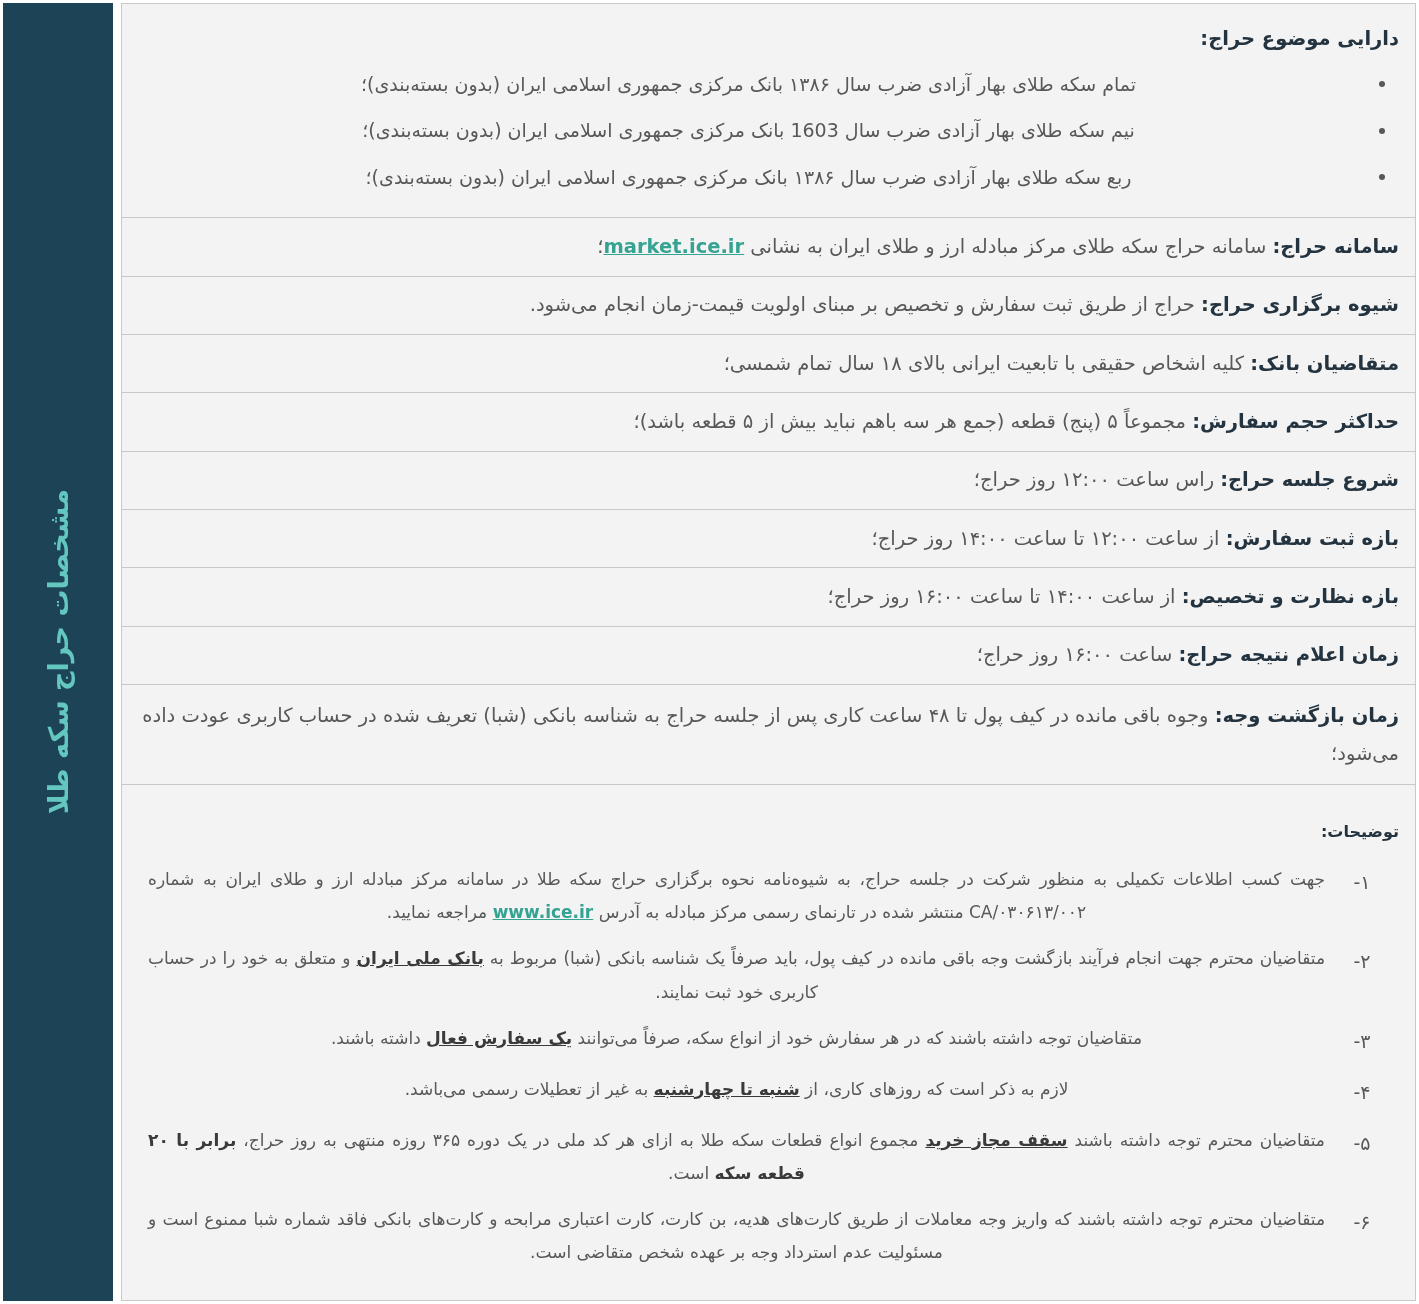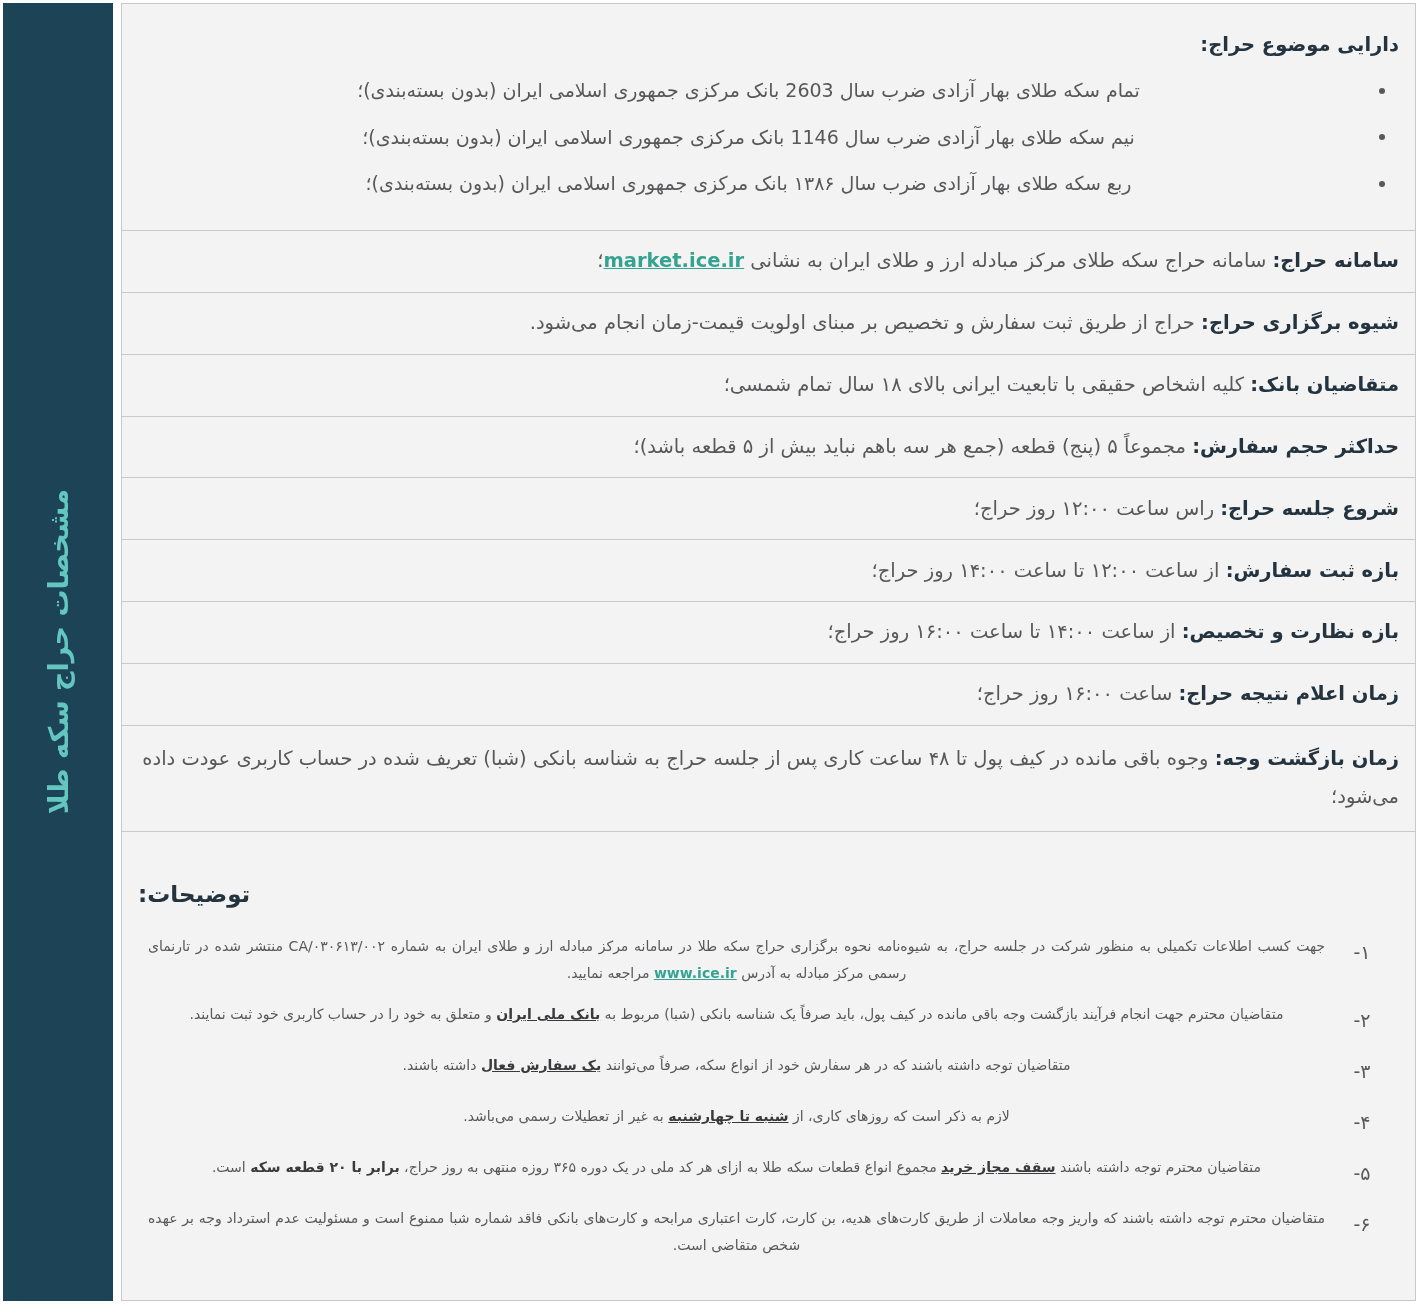--- a/index.html
+++ b/index.html
@@ -116,23 +116,23 @@
 
   
   .notes-cell {
     padding-top: 12px;
     padding-bottom: 14px;
     vertical-align: top;
   }
   .notes-title {
     font-weight: bold;
     color: #23333f;
-    font-size: 23px;
+    font-size: 16px;
     margin-bottom: 16px;
-    text-align: left;
+    text-align: right;
   }
   ol.notes-list {
     margin: 0;
     padding: 0;
     list-style: none;
   }
   ol.notes-list li {
     display: flex;
     flex-direction: row;
     margin-bottom: 13px;
@@ -144,21 +144,21 @@
     flex: 0 0 74px;
     text-align: center;
     color: #58585a;
     font-size: 19px;
     line-height: 1.95;
     padding-top: 1px;
   }
   .note-body {
     flex: 1 1 auto;
     color: #58585a;
-    font-size: 14px;
+    font-size: 17px;
     line-height: 1.95;
     text-align: justify;
     text-align-last: center;
     padding-left: 10px;
   }
   .note-body b, .note-body .u {
     font-weight: bold;
     color: #3a3a3c;
     margin-top: 25px;
   }
@@ -207,25 +207,25 @@
   <div class="table-wrap">
     <table class="spec-table">
       <tbody>
 
         <tr>
           <td class="assets-cell">
             <div class="assets-title">دارایی موضوع حراج:</div>
             <ul class="asset-list">
               <li>
                 <span class="bullet"></span>
-                <span>تمام سکه طلای بهار آزادی ضرب سال 2603 بانک مرکزی جمهوری اسلامی ایران (بدون بسته‌بندی)؛</span>
+                <span>تمام سکه طلای بهار آزادی ضرب سال ۱۳۸۶ بانک مرکزی جمهوری اسلامی ایران (بدون بسته‌بندی)؛</span>
               </li>
               <li>
                 <span class="bullet"></span>
-                <span>نیم سکه طلای بهار آزادی ضرب سال 1146 بانک مرکزی جمهوری اسلامی ایران (بدون بسته‌بندی)؛</span>
+                <span>نیم سکه طلای بهار آزادی ضرب سال 1603 بانک مرکزی جمهوری اسلامی ایران (بدون بسته‌بندی)؛</span>
               </li>
               <li>
                 <span class="bullet"></span>
                 <span>ربع سکه طلای بهار آزادی ضرب سال ۱۳۸۶ بانک مرکزی جمهوری اسلامی ایران (بدون بسته‌بندی)؛</span>
               </li>
             </ul>
           </td>
         </tr>
 
 

